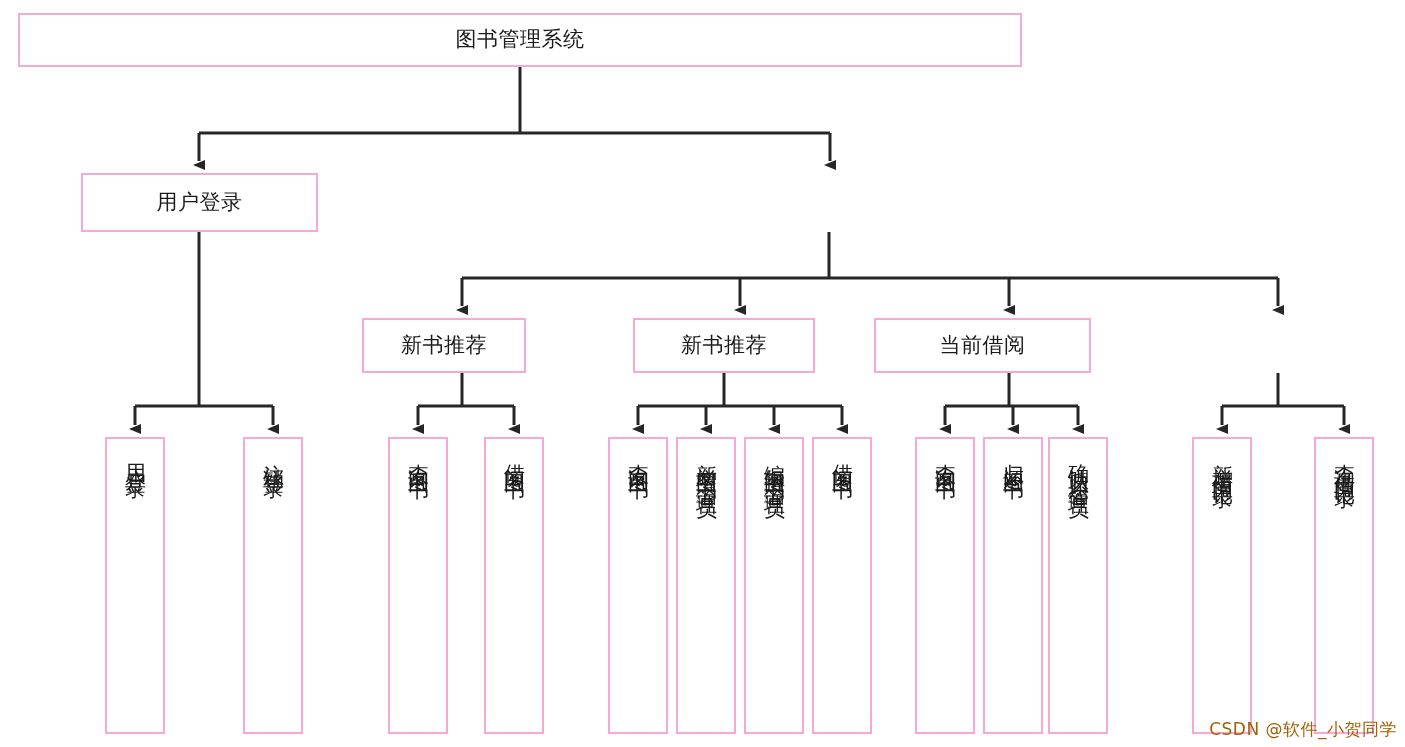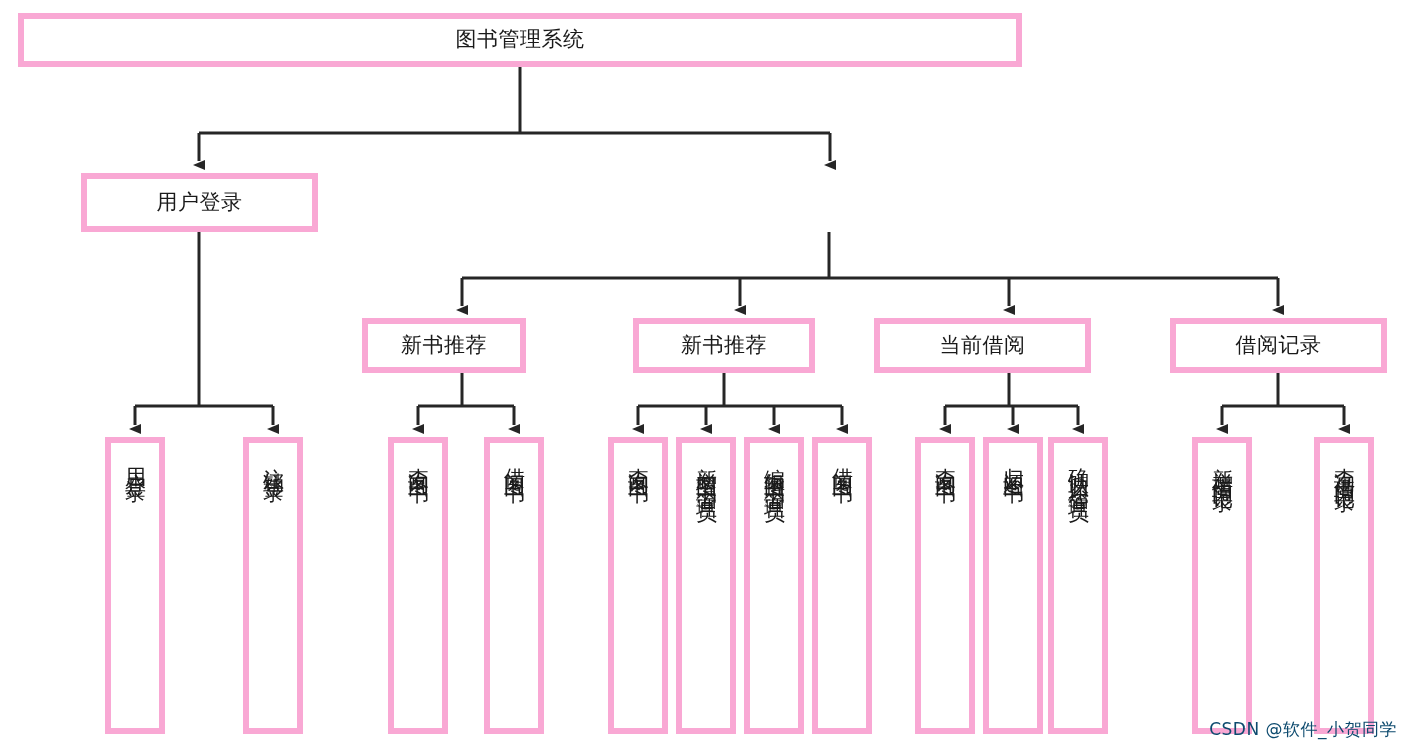--- a/index.html
+++ b/index.html
@@ -18,21 +18,21 @@
   #edges{
     position:absolute;
     left:0; top:0;
     width:1405px; height:747px;
     pointer-events:none;
   }
   .node{
     position:absolute;
     box-sizing:border-box;
     background:#ffffff;
-    border:6px solid #f9a8d4;
+    border:2px solid #f9a8d4;
     display:flex;
     align-items:center;
     justify-content:center;
     z-index:2;
   }
   .node .label{
     display:block;
     line-height:1.32;
     letter-spacing:0.5px;
     color:#1a1a1a;
@@ -56,21 +56,21 @@
     line-height:1.0;
     letter-spacing:5px;
     white-space:nowrap;
     max-height:282px;
   }
   .watermark{
     position:absolute;
     right:8px;
     bottom:6px;
     font-size:17px;
-    color:#0c4a6e;
+    color:#a16207;
     letter-spacing:0.5px;
     z-index:5;
     white-space:nowrap;
     font-family:"DejaVu Sans","Liberation Sans",sans-serif;
   }
 </style>
 </head>
 <body>
 
 <div id="canvas">
@@ -149,23 +149,20 @@
 
   <div class="node horizontal" style="left: 362px; top: 318px; width: 164px; height: 55px;">
     <span class="label">新书推荐</span>
   </div>
   <div class="node horizontal" style="left: 633px; top: 318px; width: 182px; height: 55px;">
     <span class="label">新书推荐</span>
   </div>
   <div class="node horizontal" style="left: 874px; top: 318px; width: 217px; height: 55px;">
     <span class="label">当前借阅</span>
   </div>
-  <div class="node horizontal" style="left: 1170px; top: 318px; width: 217px; height: 55px;">
-    <span class="label">借阅记录</span>
-  </div>
 
   <div class="node vertical" style="left: 105px; top: 437px; width: 60px; height: 297px;">
     <span class="label">用户登录</span>
   </div>
   <div class="node vertical" style="left: 243px; top: 437px; width: 60px; height: 297px;">
     <span class="label">注销登录</span>
   </div>
   <div class="node vertical" style="left: 388px; top: 437px; width: 60px; height: 297px;">
     <span class="label">查询图书</span>
   </div>

